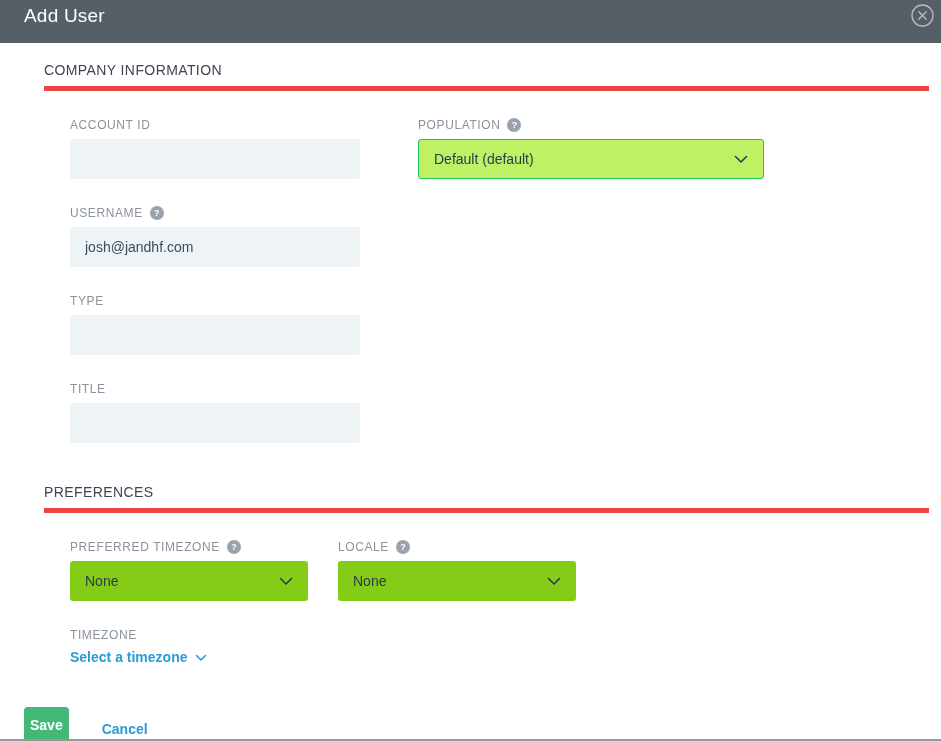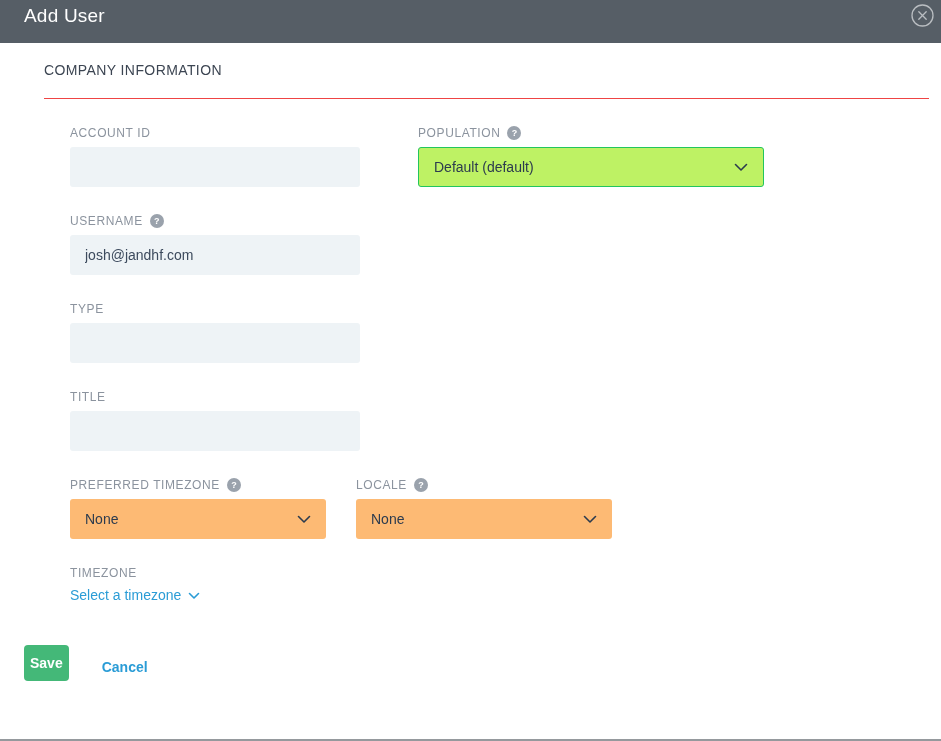--- a/index.html
+++ b/index.html
@@ -38,22 +38,22 @@
     display: flex;
     align-items: center;
     justify-content: center;
     cursor: pointer;
     background: transparent;
     border: none;
   }
   
   .section-title-row {
     margin: 17px 12px 0 44px;
-    padding-bottom: 19px;
-    border-bottom: 1px solid #ef4444;
+    padding-bottom: 7px;
+    border-bottom: 5px solid #ef4444;
   }
   .section-company { margin-top: 18px; }
   .section-preferences { margin-top: 40px; }
   .section-title {
     font-size: 14px;
     color: #3c4552;
     letter-spacing: 0.4px;
     font-weight: 500;
   }
   .fields {
@@ -116,31 +116,31 @@
     font-size: 14px;
     color: #2c3b4e;
     cursor: pointer;
   }
   .dropdown-bordered {
     width: 346px;
     background: #bef264;
     border: 1px solid #22c55e;
   }
   .dropdown-filled {
-    width: 256px;
-    background: #fdba74;
+    width: 238px;
+    background: #84cc16;
     border: none;
   }
   .chev { display: inline-block; }
   .tz-link {
     display: inline-flex;
     align-items: center;
     margin-top: 7px;
     font-size: 14px;
-    font-weight: 400;
+    font-weight: 700;
     color: #2a9cd6;
     cursor: pointer;
     text-decoration: none;
   }
   .tz-link .chev { margin-left: 7px; }
   
   .footer {
     display: flex;
     align-items: center;
     margin: 41px 0 0 24px;
@@ -234,20 +234,23 @@
     </div>
 
     <div class="field-group">
       <div class="field-label-row">
         <span class="field-label">TITLE</span>
       </div>
       <input class="text-input" type="text" value="" style="">
     </div>
   </div>
 
+  <div class="section-title-row section-preferences">
+    <span class="section-title">PREFERENCES</span>
+  </div>
 
   <div class="fields">
     <div class="field-row">
 
       <div class="field-group">
         <div class="field-label-row">
           <span class="field-label">PREFERRED TIMEZONE</span>
           <span class="help-icon">?</span>
         </div>
         <div class="dropdown dropdown-filled">

